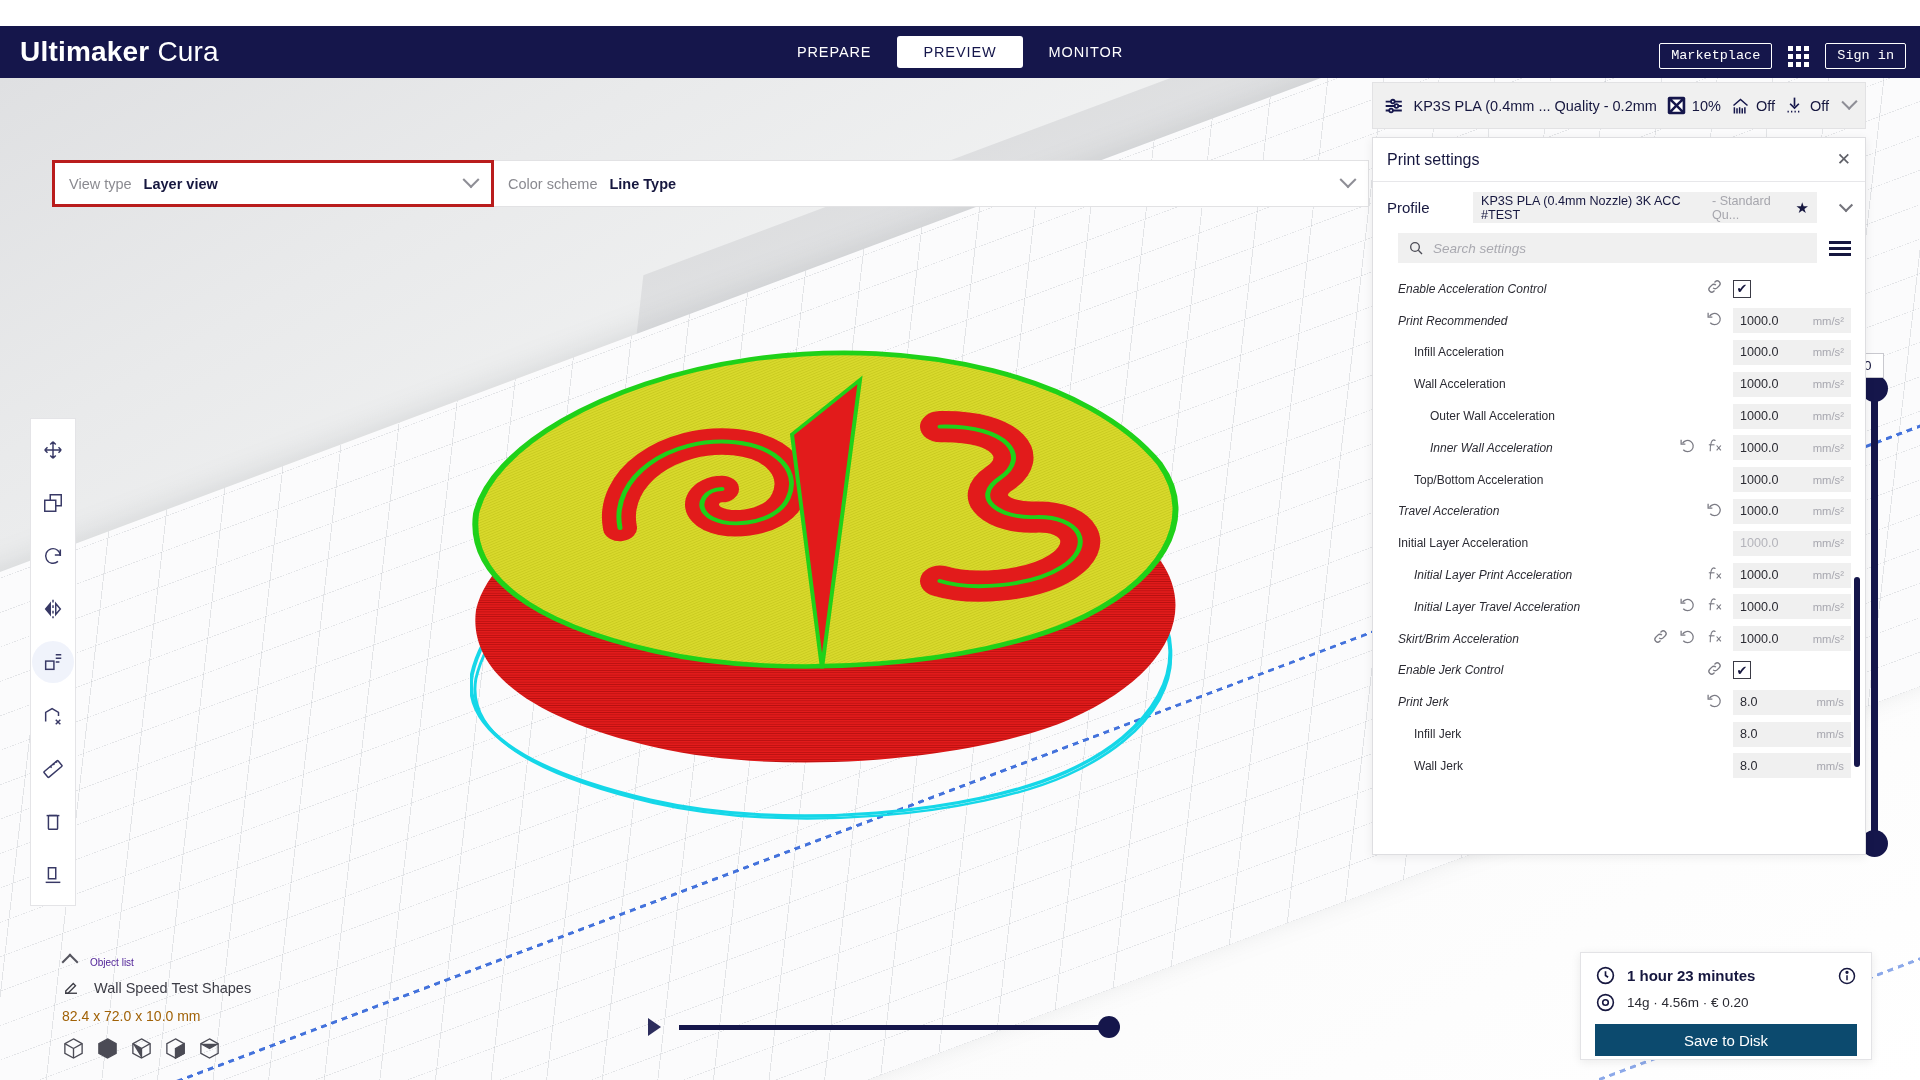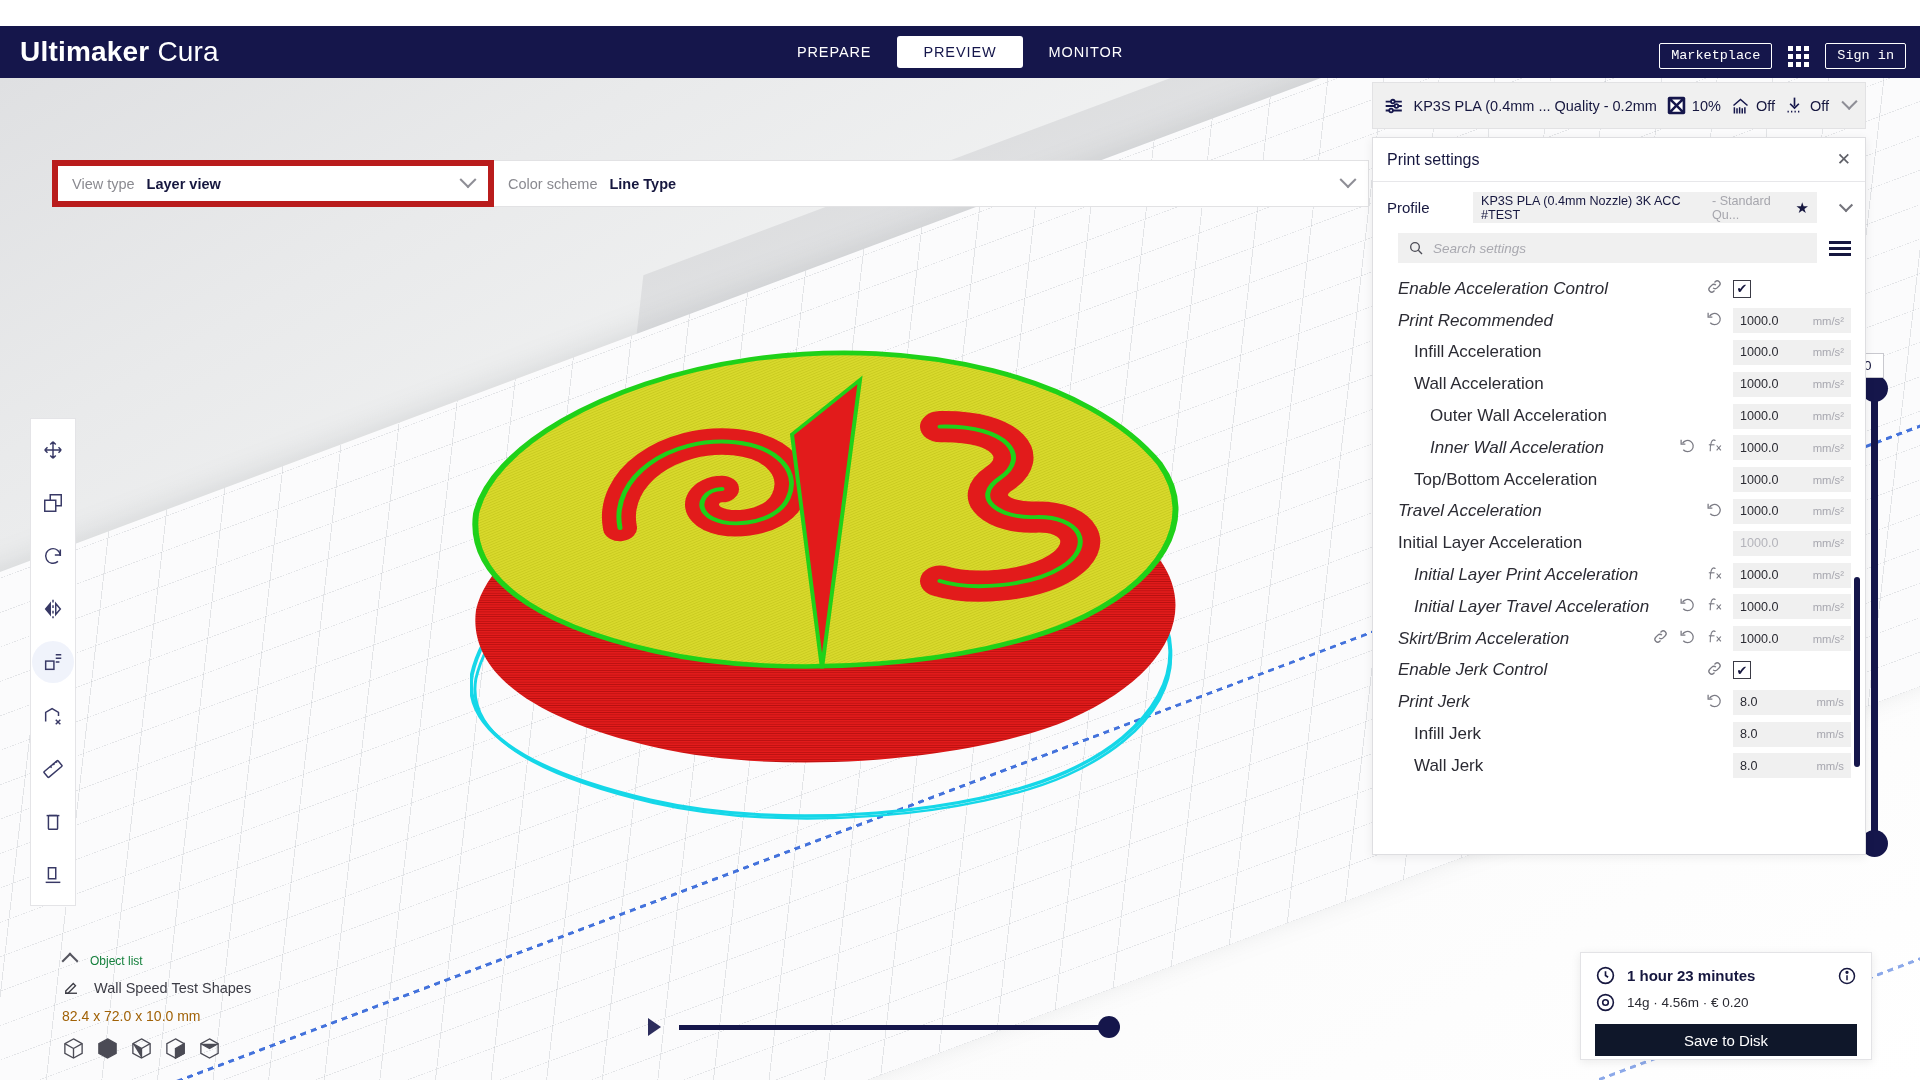--- a/index.html
+++ b/index.html
@@ -92,21 +92,21 @@
     opacity: .55;
   }
 
   
   .model { position: absolute; left: 470px; top: 255px; width: 760px; height: 590px; }
   .model svg { width: 100%; height: 100%; display: block; }
 
   
   .viewbar-left {
     position: absolute; top: 82px; left: 52px; width: 442px; height: 47px;
-    background: #fff; border: 6px solid #b91c1c; display: flex; align-items: center;
+    background: #fff; border: 3px solid #b91c1c; display: flex; align-items: center;
     padding: 0 14px; z-index: 20;
   }
   .viewbar-right {
     position: absolute; top: 82px; left: 494px; width: 875px; height: 47px;
     background: #fff; border: 1px solid #e2e2e4; border-left: none;
     display: flex; align-items: center; padding: 0 14px; z-index: 20;
   }
   .vb-label { font-size: 14.5px; color: #8a8a90; margin-right: 12px; }
   .vb-value { font-size: 14.5px; color: #16173f; font-weight: 600; }
   .chev {
@@ -168,21 +168,21 @@
   .hamburger { display: flex; flex-direction: column; gap: 3px; cursor: pointer; }
   .hamburger i { width: 22px; height: 3px; background: #16173f; display: block; }
 
   .settings-list {
     flex: 1; overflow: hidden; position: relative; padding: 6px 0 0 0;
   }
   .srow {
     height: 31.8px; display: flex; align-items: center; padding: 0 14px 0 25px;
     position: relative;
   }
-  .sname { font-size: 17px; color: #2b2b33; white-space: nowrap; }
+  .sname { font-size: 12px; color: #2b2b33; white-space: nowrap; }
   .sname.italic { font-style: italic; }
   .ind1 { padding-left: 16px; }
   .ind2 { padding-left: 32px; }
   .srow-icons {
     margin-left: auto; display: flex; align-items: center; gap: 10px;
     padding-right: 10px; color: #7b7b84;
   }
   .sicon { width: 17px; height: 17px; display: inline-block; }
   .sval {
     width: 118px; height: 25px; background: #f0f0f0; display: flex; align-items: center;
@@ -260,37 +260,37 @@
     border-radius: 50%; background: #15164b; cursor: pointer;
   }
 
   
   .objlist { position: absolute; left: 62px; bottom: 20px; width: 300px; z-index: 20; }
   .ol-row { display: flex; align-items: center; gap: 14px; margin-bottom: 11px; }
   .ol-caret {
     width: 12px; height: 12px; border-left: 2px solid #55555f; border-top: 2px solid #55555f;
     transform: rotate(45deg); margin-left: 2px; cursor: pointer;
   }
-  .ol-title { font-size: 12px; color: #15803d; }
+  .ol-title { font-size: 10px; color: #4c1d95; }
   .ol-name { font-size: 14.5px; color: #3c3c45; }
   .ol-dim { font-size: 14px; color: #a16207; margin-bottom: 13px; }
   .ol-icons { display: flex; gap: 11px; color: #4b4b55; }
 
   
   .job-card {
     position: absolute; right: 48px; bottom: 20px; width: 292px; height: 108px;
     background: #fff; border: 1px solid #e3e3e6; z-index: 30;
     box-shadow: 0 2px 9px rgba(0,0,0,.08); padding: 12px 14px;
   }
   .job-row { display: flex; align-items: center; gap: 11px; }
   .job-time { font-size: 15px; font-weight: 700; color: #16173f; }
   .job-info { margin-left: auto; color: #16173f; cursor: pointer; }
   .job-mat { font-size: 13.5px; color: #2b2b33; }
   .save-btn {
-    margin-top: 11px; width: 100%; height: 32px; background: #0f172a; color: #fff;
+    margin-top: 11px; width: 100%; height: 32px; background: #0c4a6e; color: #fff;
     display: flex; align-items: center; justify-content: center; font-size: 15px;
     cursor: pointer; border: none; font-family: "Liberation Sans", sans-serif;
   }
   svg { display: block; }
 </style>
 </head>
 <body>
 
 <div id="app">
 

